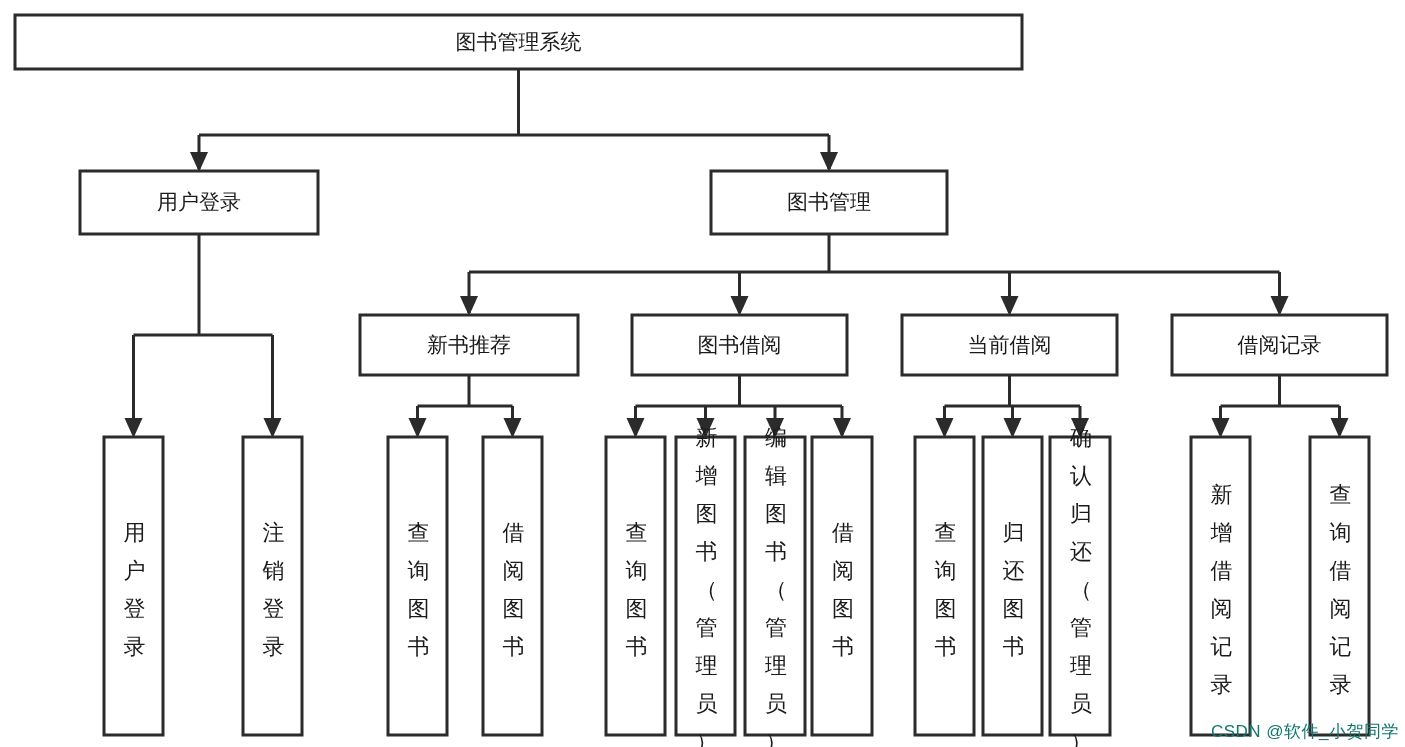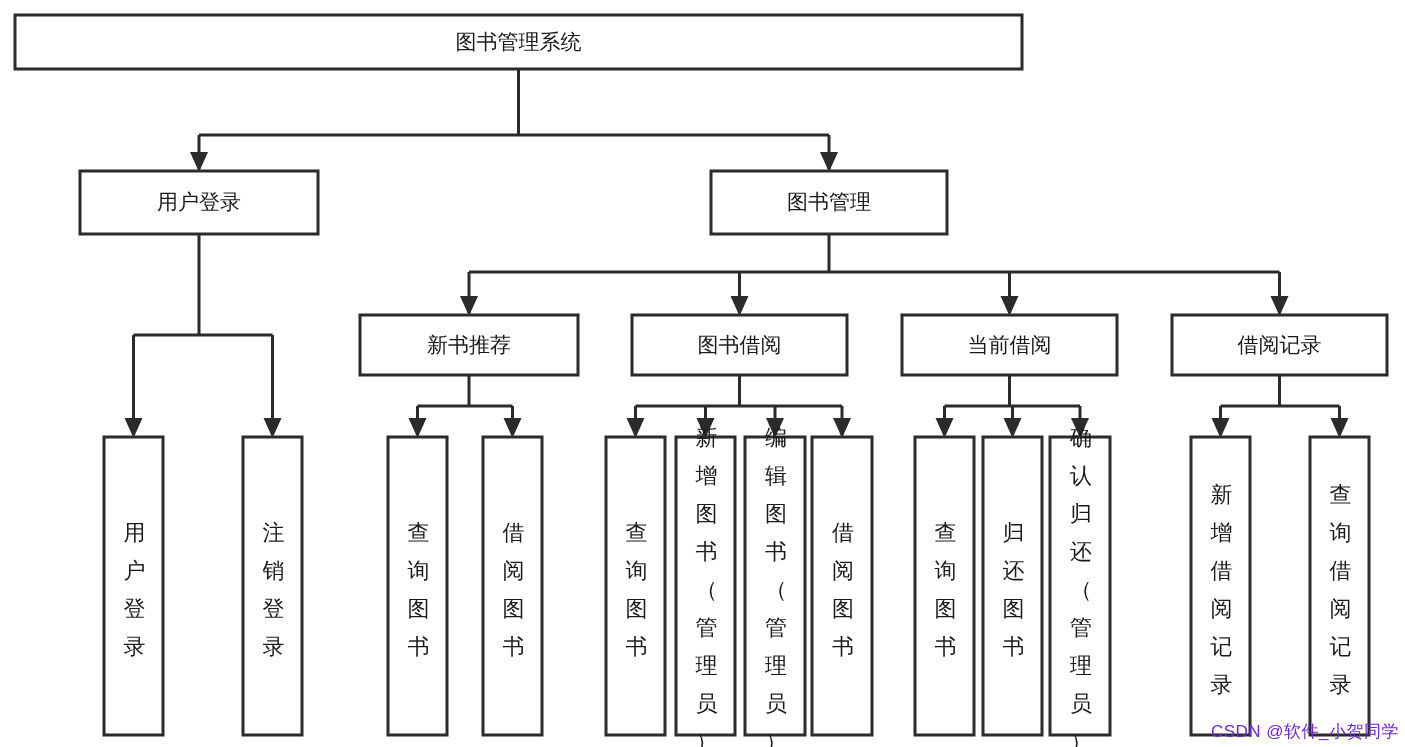--- a/index.html
+++ b/index.html
@@ -50,21 +50,21 @@
     font-size: 22px;
     fill: #1a1a1a;
     text-anchor: middle;
   }
   .watermark {
     position: absolute;
     right: 6px;
     bottom: 4px;
     font-family: "Liberation Sans", "DejaVu Sans", sans-serif;
     font-size: 17px;
-    color: #6d28d9;
+    color: #0f766e;
     white-space: nowrap;
     letter-spacing: 0.5px;
   }
 </style>
 </head>
 <body>
 
 <div id="stage">
   <svg class="diagram" id="diagram-svg" viewBox="0 0 1405 747">
       <g>

